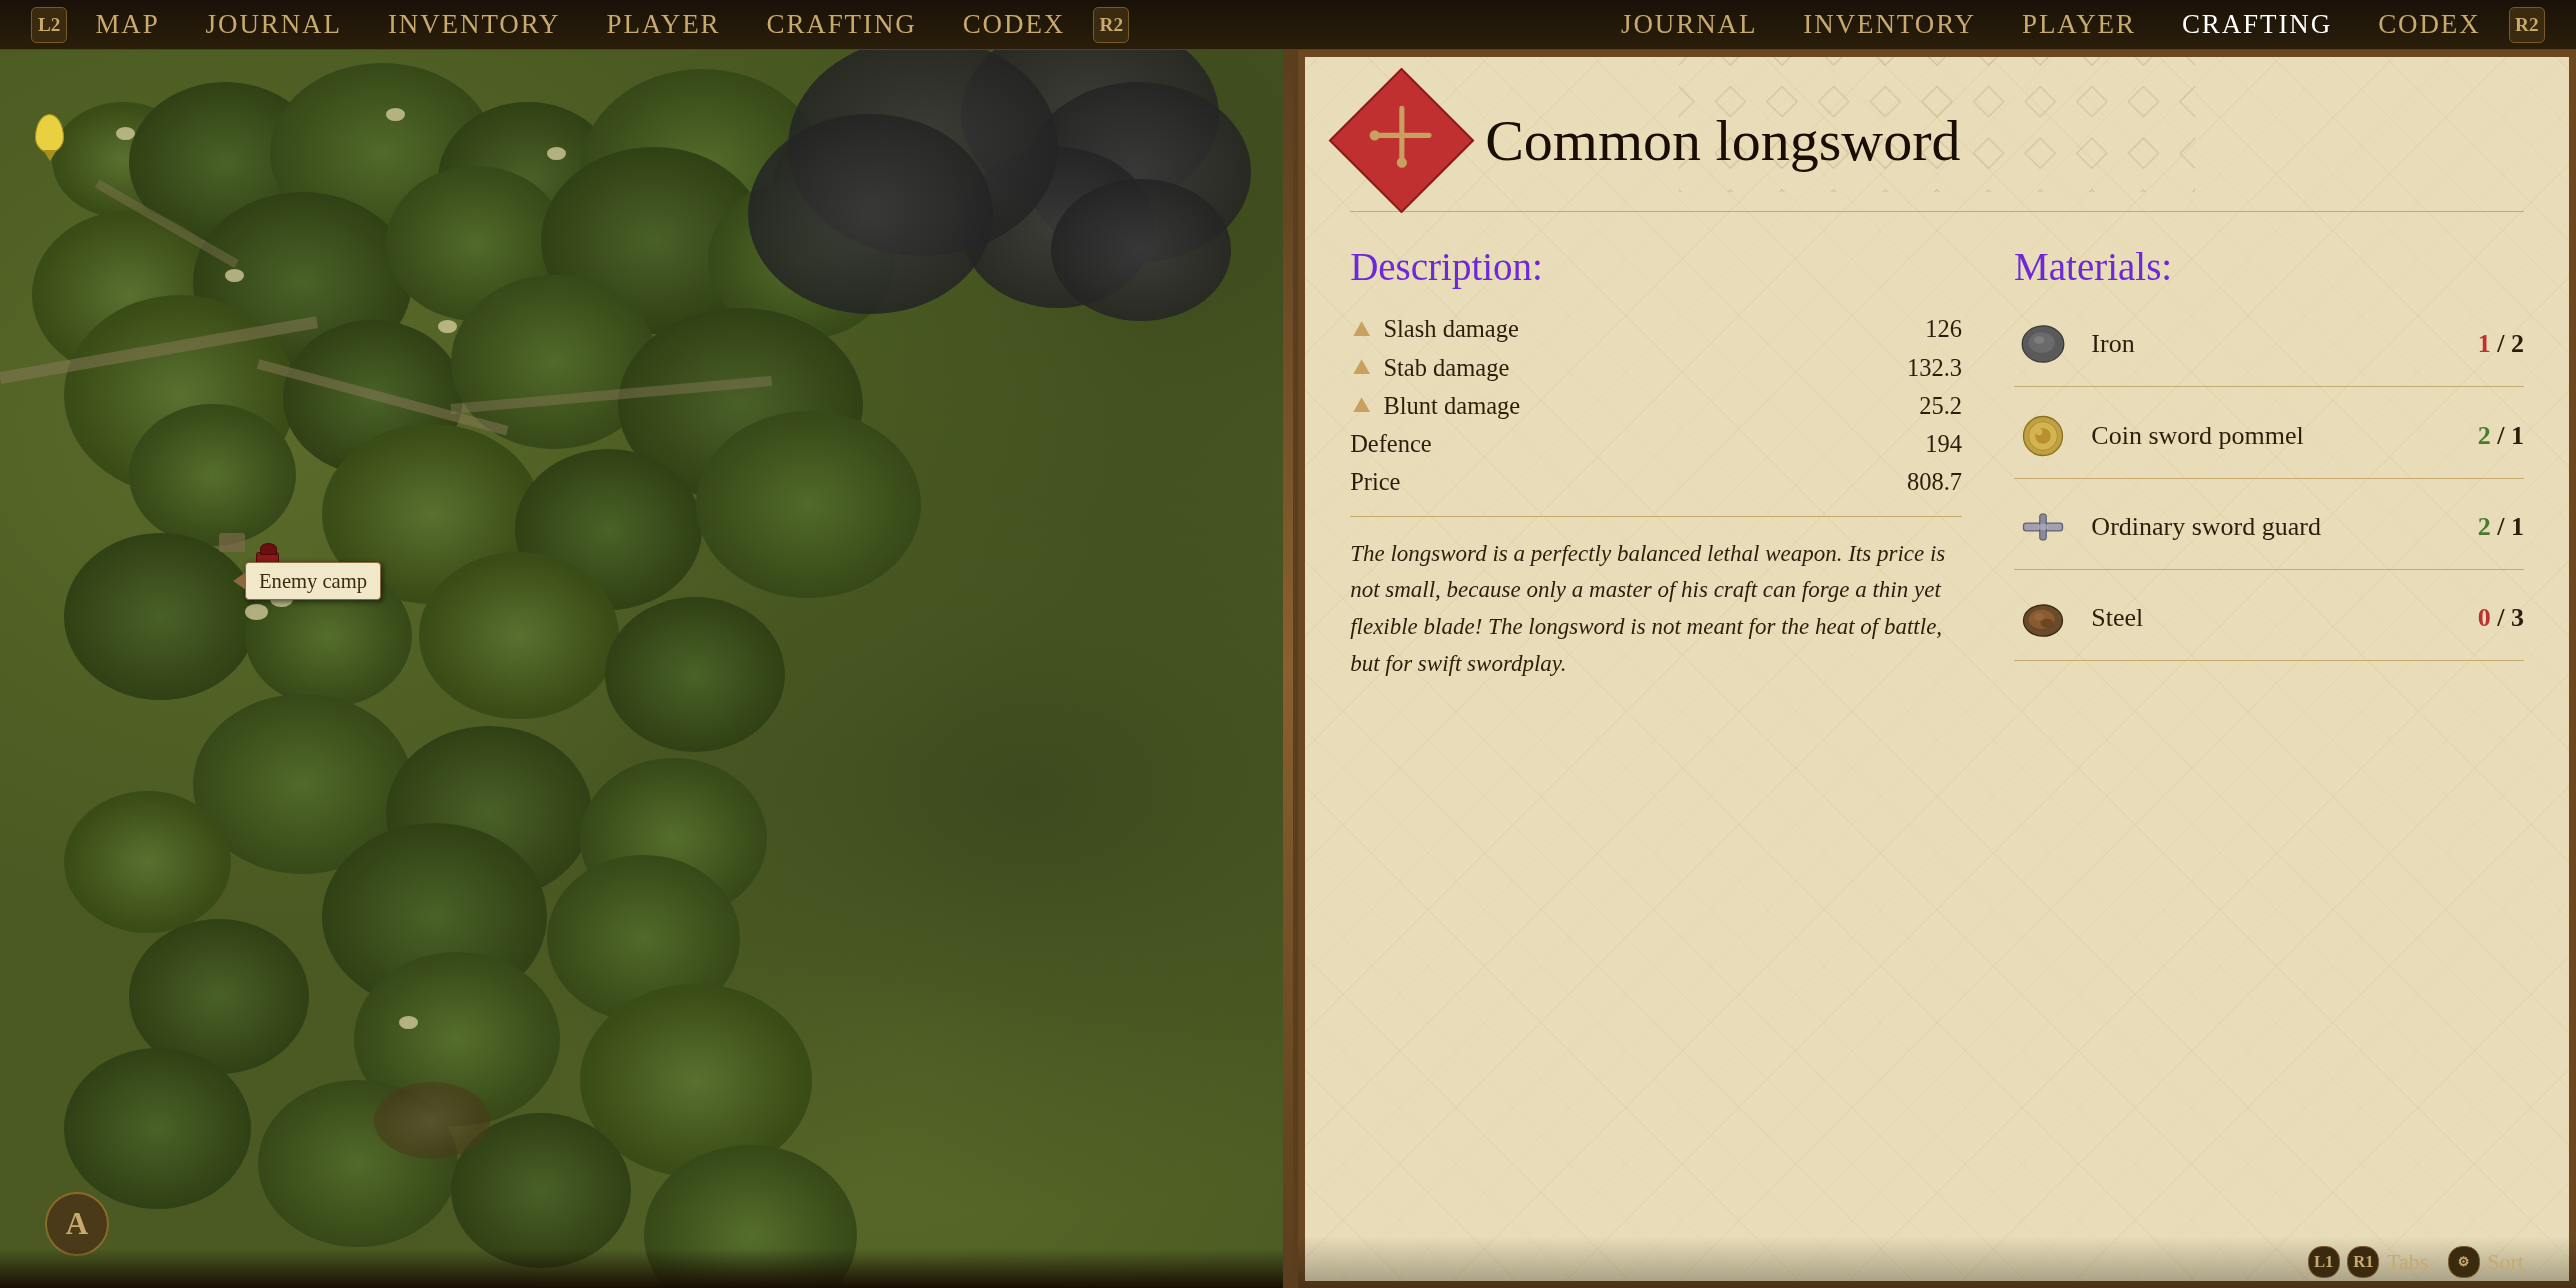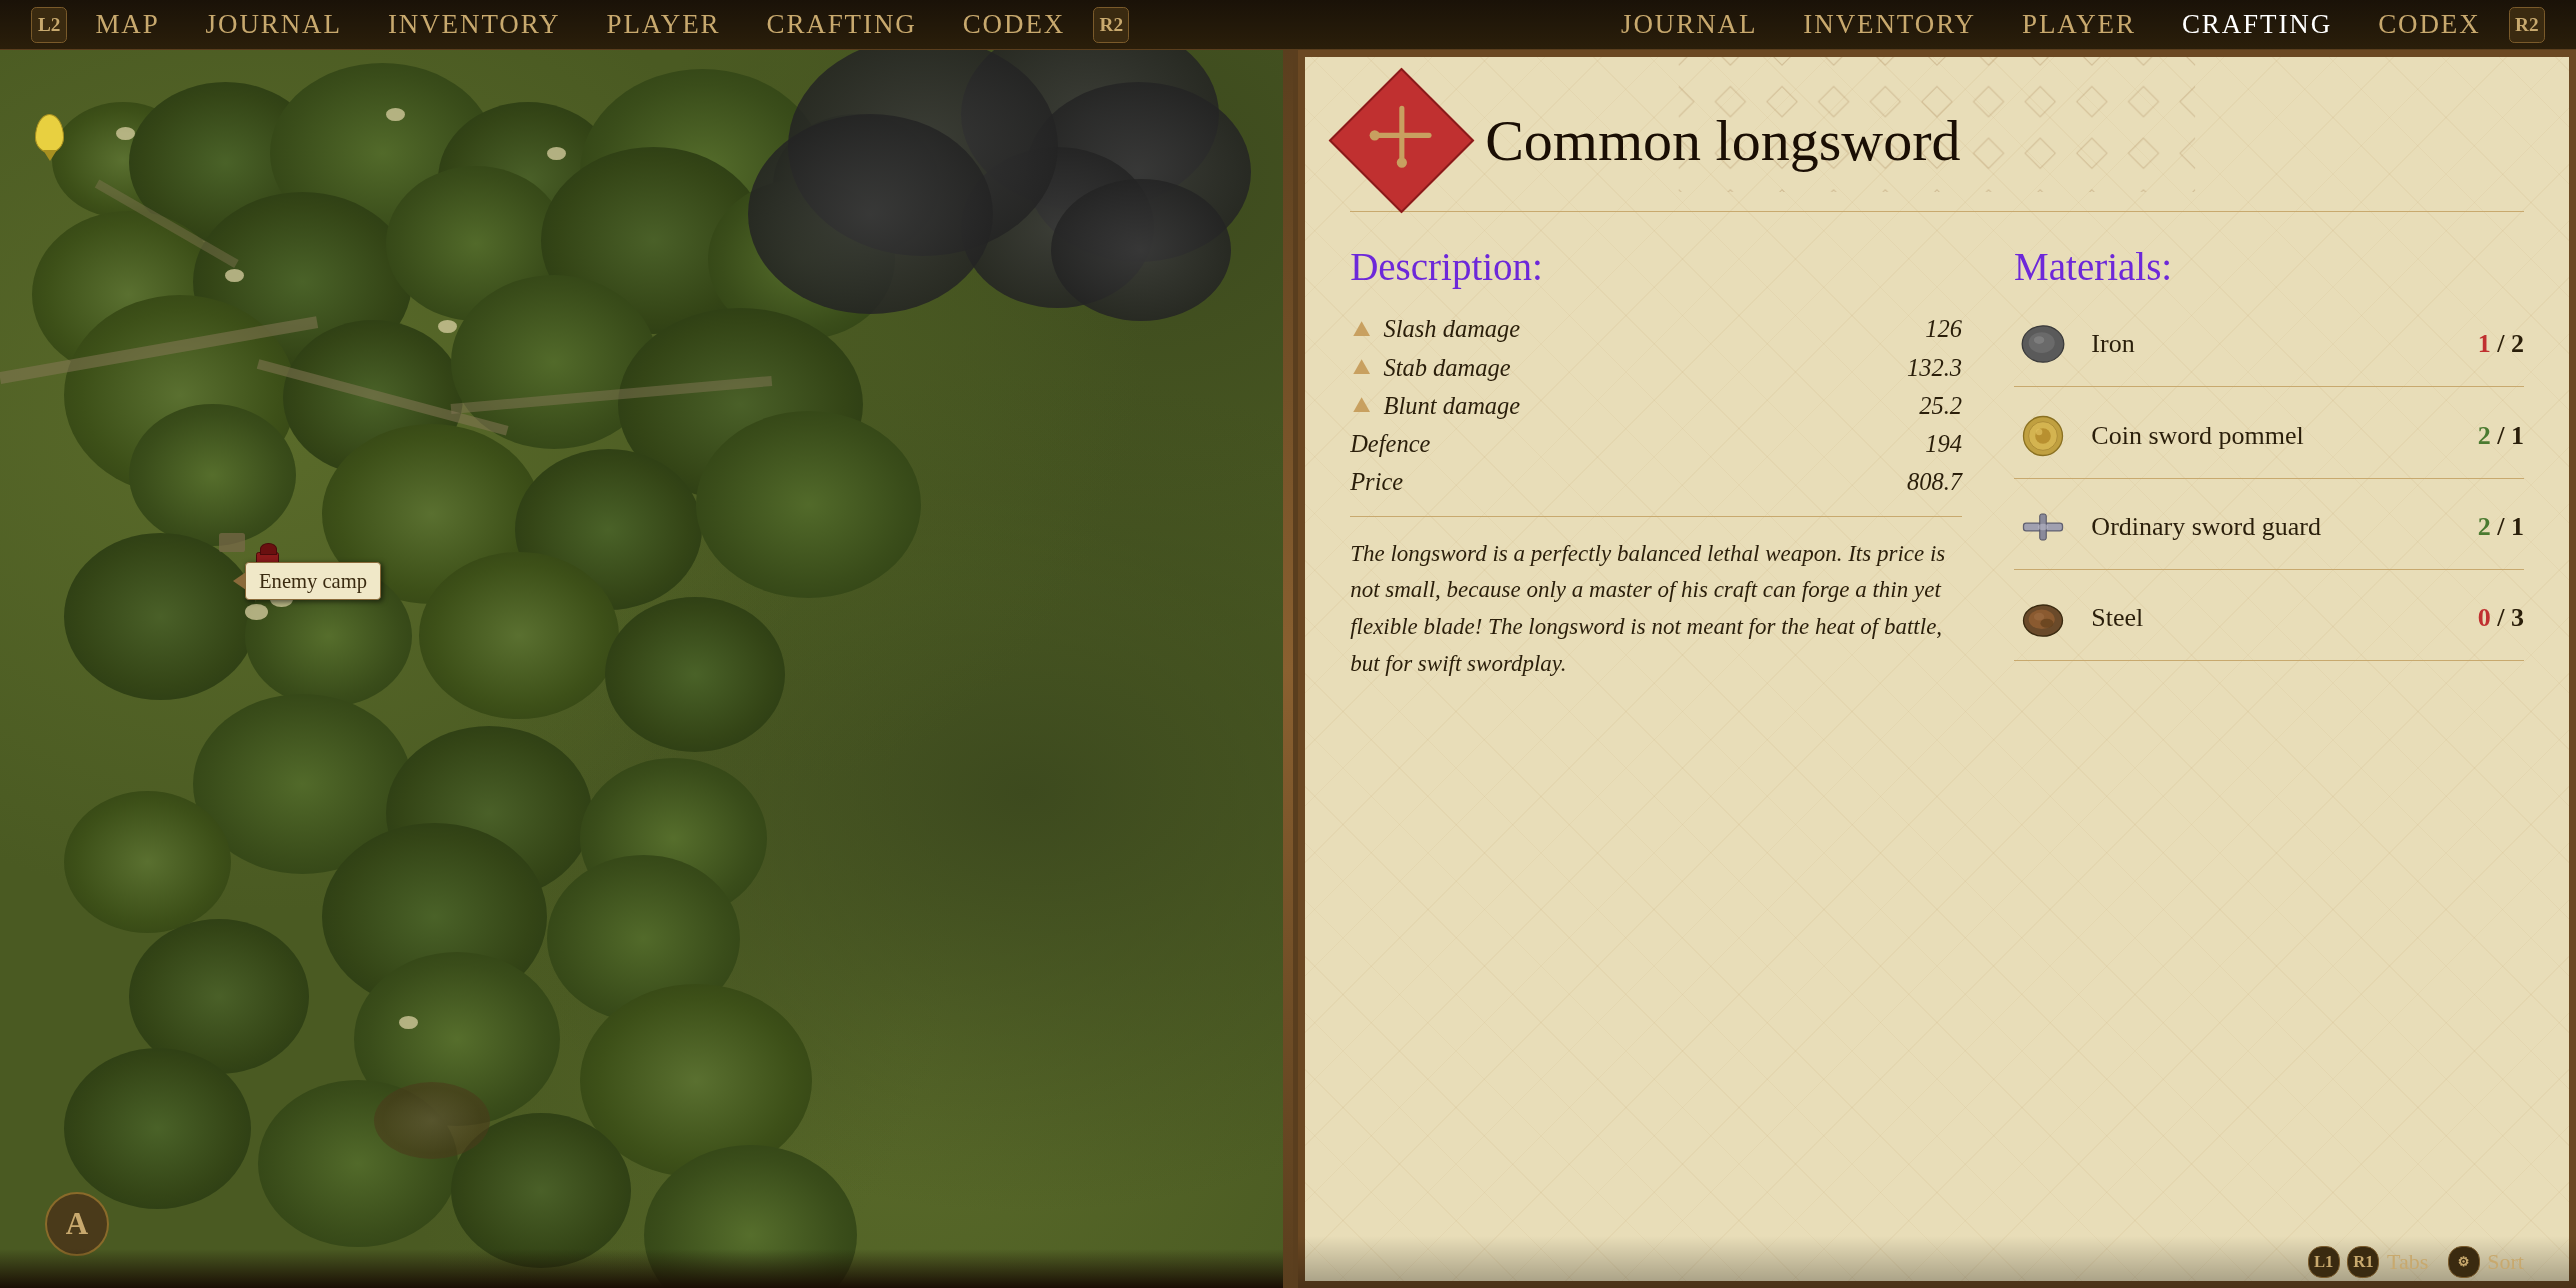--- a/index.html
+++ b/index.html
@@ -287,21 +287,20 @@
       margin-bottom: 26px;
     }
 
     .stat-row {
       display: flex;
       justify-content: space-between;
       align-items: center;
       margin-bottom: 10.3px;
       font-size: 24.5px;
       color: #2a1e0a;
-      font-style: italic;
     }
 
     .stat-label {
       display: flex;
       align-items: center;
       gap: 10.3px;
     }
 
     .stat-icon {
       width: 23px;

